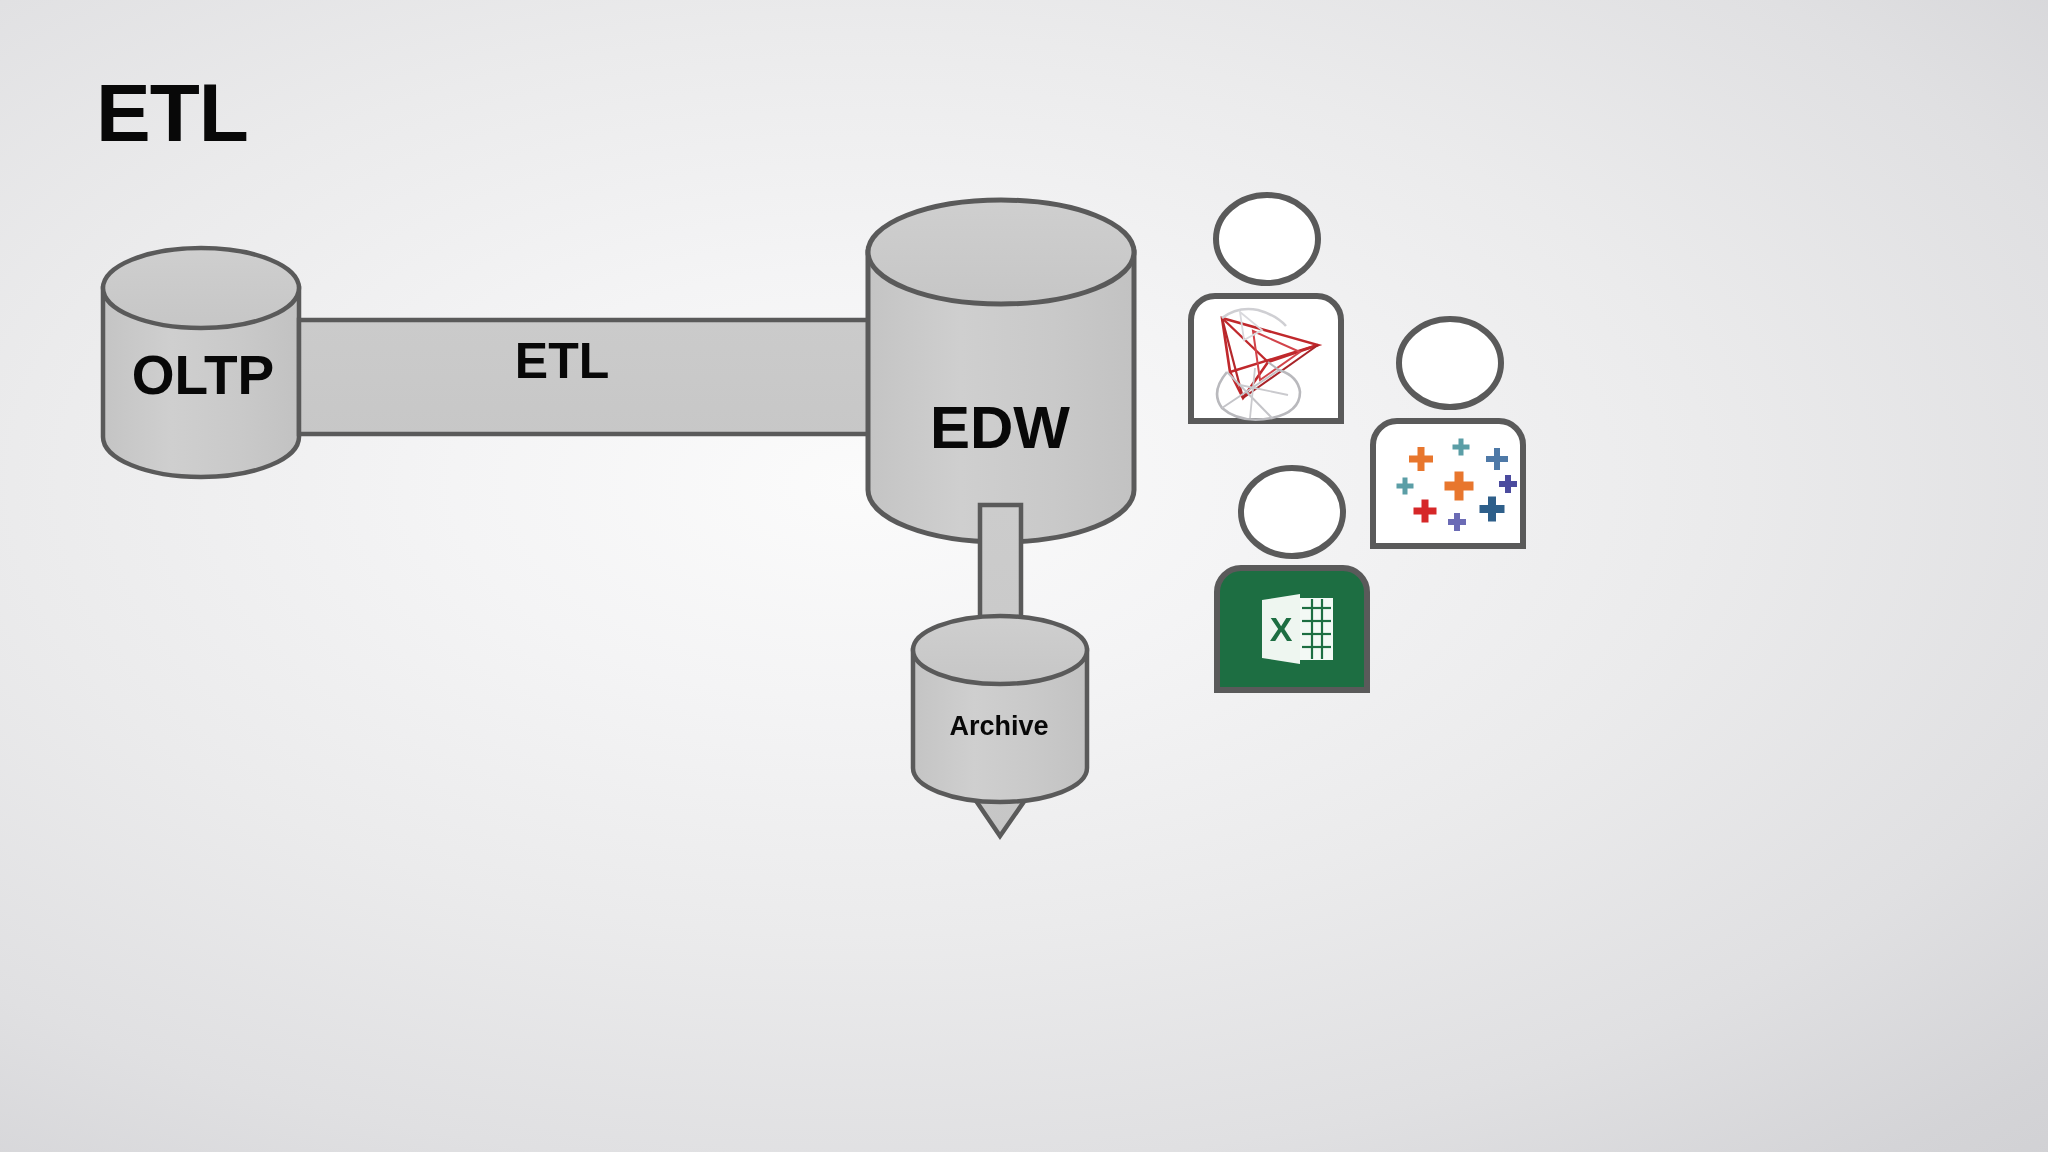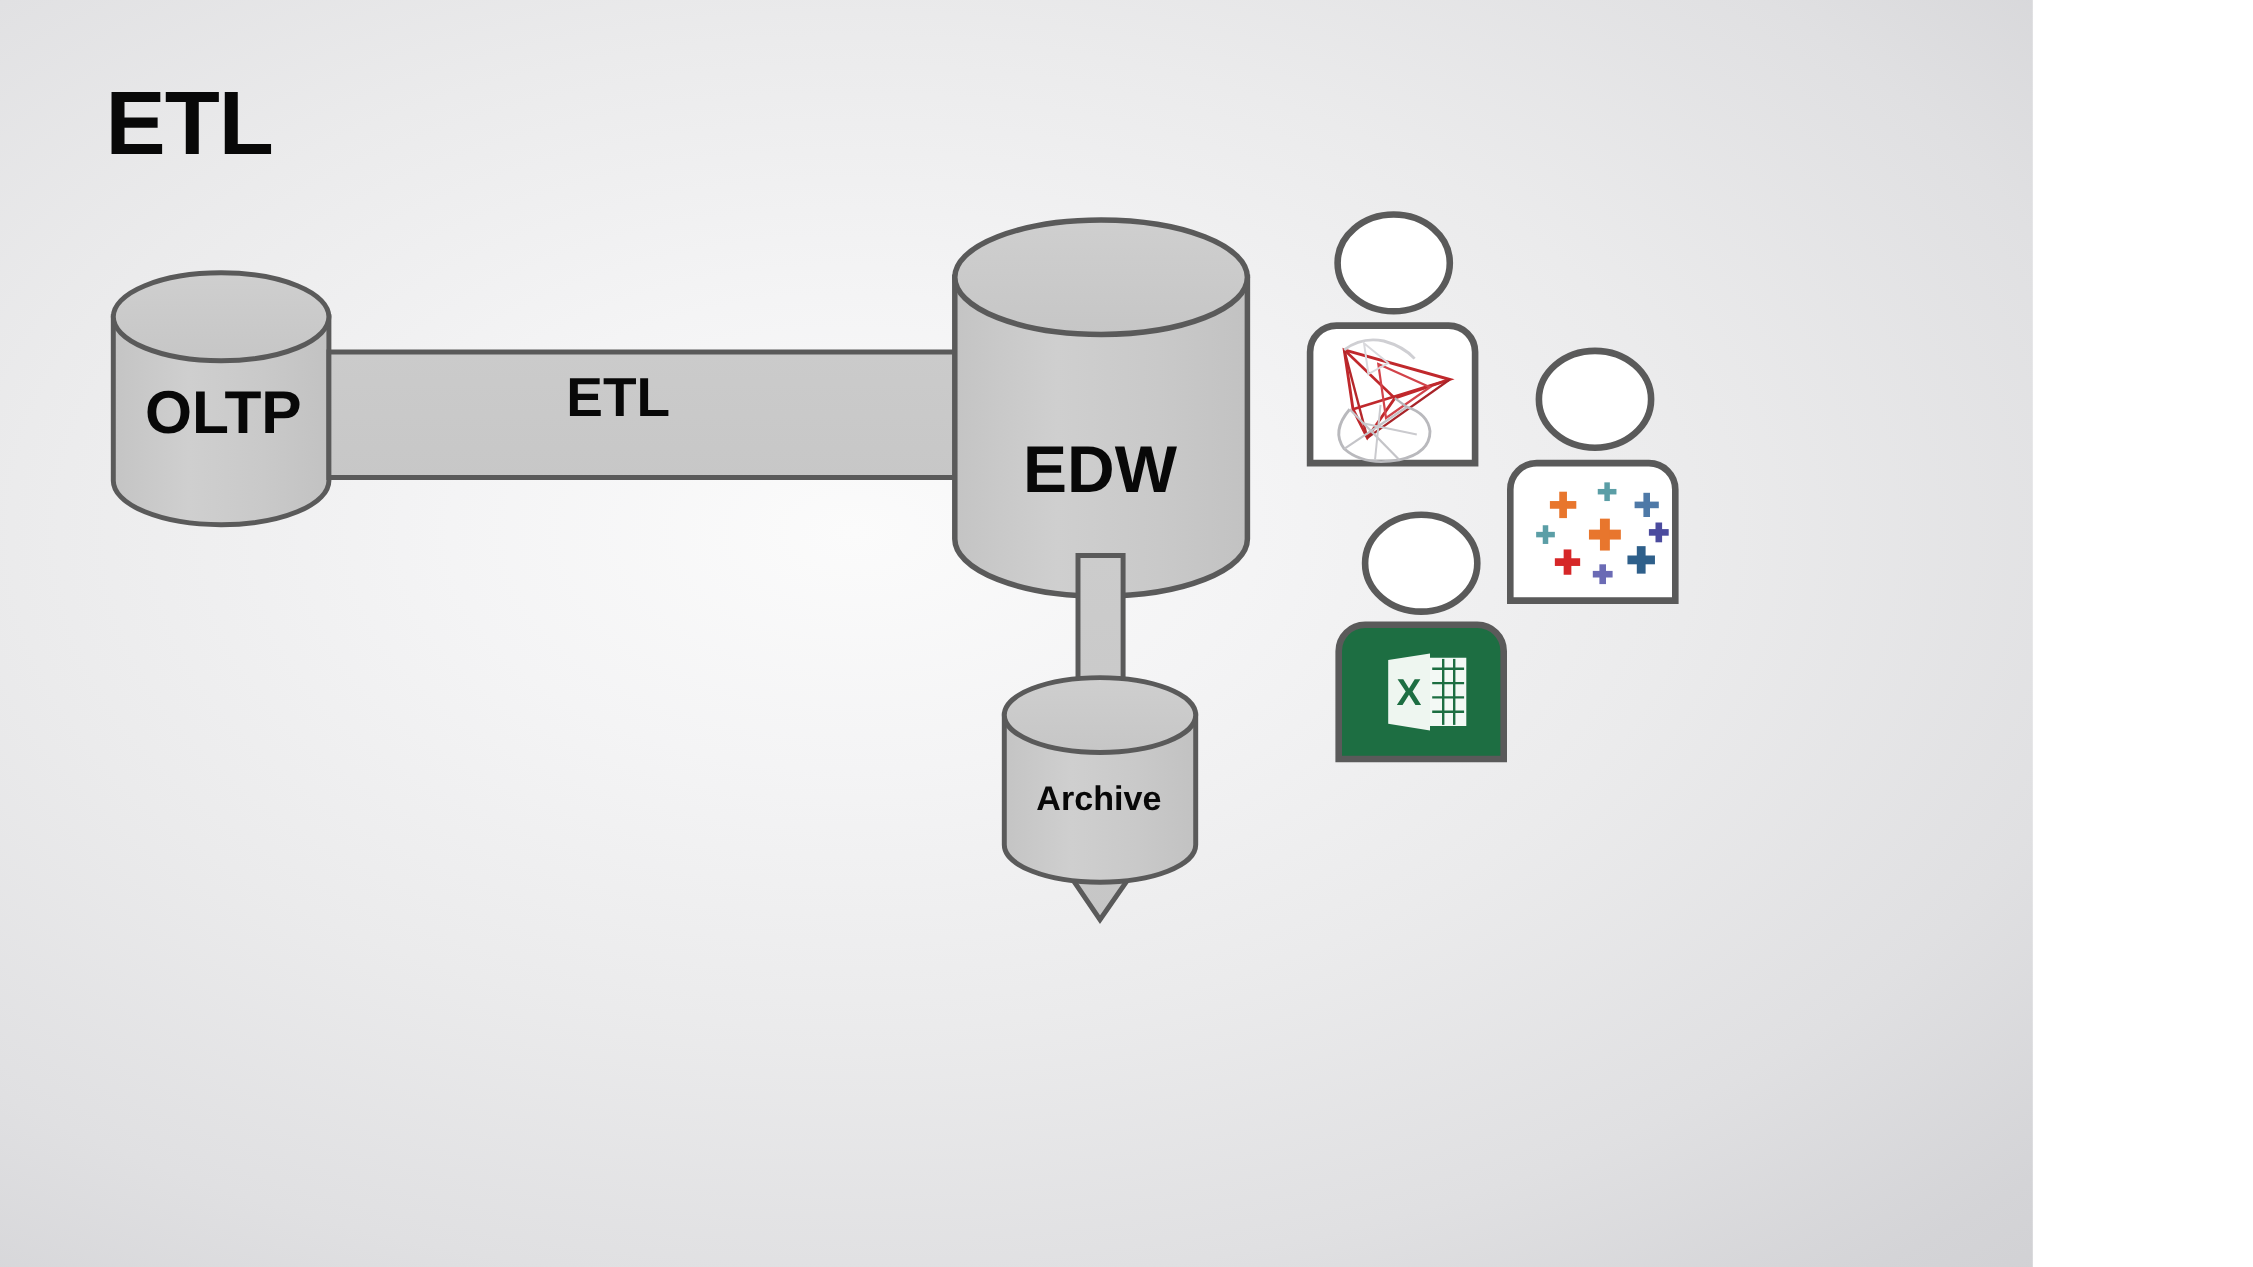--- a/index.html
+++ b/index.html
@@ -2,21 +2,21 @@
 <html><head>
 <meta charset="utf-8">
 <style>
   html, body {
     margin: 0;
     padding: 0;
     background: #ffffff;
   }
   #canvas {
     position: relative;
-    width: 1848px;
+    width: 2048px;
     height: 1152px;
     overflow: hidden;
     background:
       radial-gradient(ellipse 90% 85% at 42% 42%,
         #fbfbfb 0%,
         #f4f4f5 22%,
         #ebebec 46%,
         #e0e0e2 70%,
         #d4d4d7 88%,
         #cfcfd2 100%);
@@ -46,21 +46,21 @@
     font-family: "Liberation Sans", sans-serif;
     font-weight: bold;
     color: #080808;
     white-space: nowrap;
     text-align: left;
     transform: translate(-50%, -50%);
   }
   .label-oltp { font-size: 55px; }
   .label-edw  { font-size: 60px; margin-top: 44px; }
   .label-etl  { font-size: 50px; }
-  .label-archive { font-size: 31px; }
+  .label-archive { font-size: 27px; }
 </style>
 </head>
 <body>
 
 <div id="canvas">
 
   <div class="dgm-title">ETL</div>
 
   <svg id="diagram-svg" viewBox="0 0 2048 1152">
     <defs>

